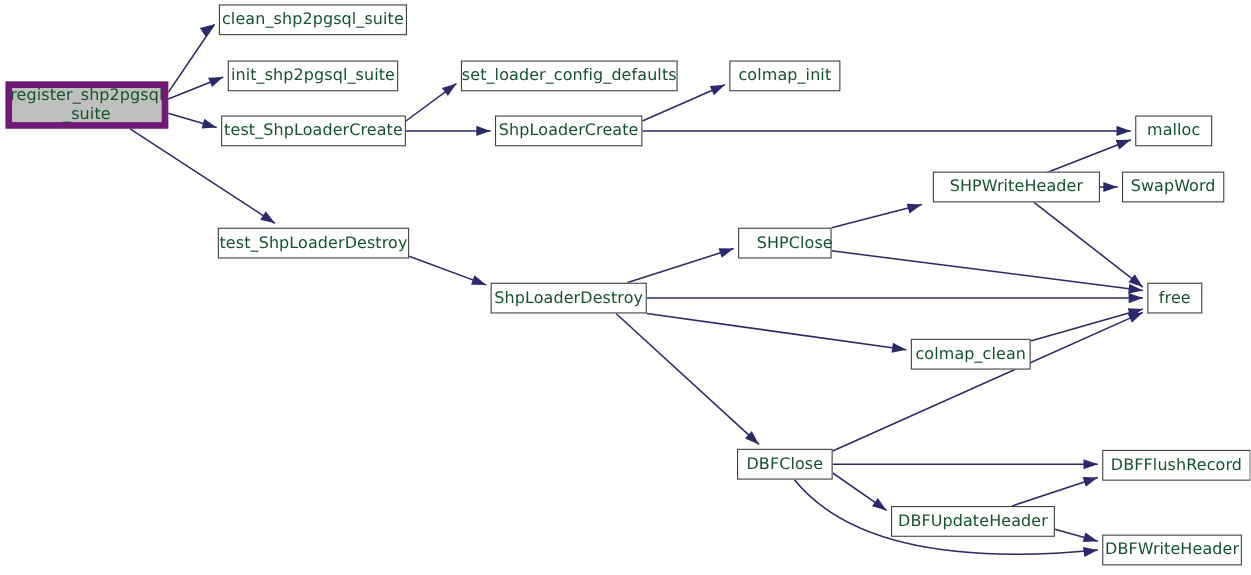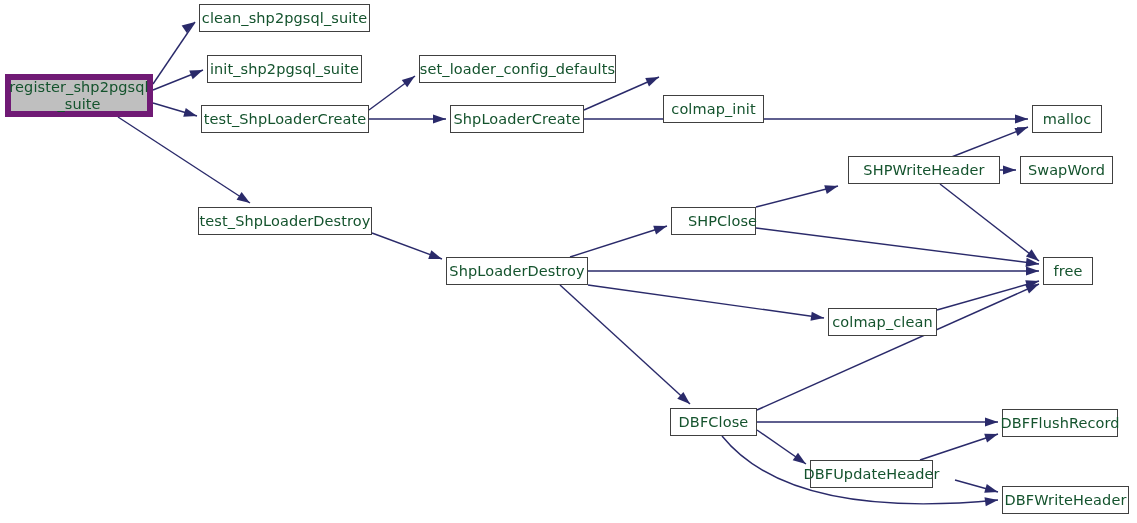--- a/index.html
+++ b/index.html
@@ -97,27 +97,27 @@
       <polygon points="0,0 -13,-4.6 -13,4.6" fill="#2a2a6a" transform="translate(998,434) rotate(-18)"></polygon>
       <path d="M 955,480 L 998,492" fill="none" stroke="#2a2a6a" stroke-width="1.4"></path>
       <polygon points="0,0 -13,-4.6 -13,4.6" fill="#2a2a6a" transform="translate(998,492) rotate(16)"></polygon>
     </svg>
 <div class="node root" style="left: 5px; top: 74px; width: 148px; height: 43px;">register_shp2pgsql
 _suite</div>
     <div class="node" style="left: 199px; top: 4px; width: 171px; height: 28px;">clean_shp2pgsql_suite</div>
     <div class="node" style="left: 207px; top: 55px; width: 155px; height: 28px;">init_shp2pgsql_suite</div>
     <div class="node" style="left: 201px; top: 105px; width: 168px; height: 28px;">test_ShpLoaderCreate</div>
     <div class="node" style="left: 419px; top: 55px; width: 197px; height: 28px;">set_loader_config_defaults</div>
-    <div class="node" style="left: 663px; top: 55px; width: 101px; height: 28px; margin-top: 40px;">colmap_init</div>
+    <div class="node" style="left: 663px; top: 55px; width: 101px; height: 28px;">colmap_init</div>
     <div class="node" style="left: 450px; top: 105px; width: 134px; height: 28px;">ShpLoaderCreate</div>
     <div class="node" style="left: 1032px; top: 105px; width: 70px; height: 28px;">malloc</div>
     <div class="node" style="left: 848px; top: 156px; width: 152px; height: 28px;">SHPWriteHeader</div>
     <div class="node" style="left: 1020px; top: 156px; width: 93px; height: 28px;">SwapWord</div>
     <div class="node" style="left: 198px; top: 207px; width: 174px; height: 28px;">test_ShpLoaderDestroy</div>
     <div class="node" style="left: 671px; top: 207px; width: 85px; height: 28px; padding-left: 18px;">SHPClose</div>
     <div class="node" style="left: 446px; top: 257px; width: 142px; height: 28px;">ShpLoaderDestroy</div>
     <div class="node" style="left: 1043px; top: 257px; width: 50px; height: 28px;">free</div>
     <div class="node" style="left: 828px; top: 308px; width: 109px; height: 28px;">colmap_clean</div>
     <div class="node" style="left: 670px; top: 408px; width: 87px; height: 28px;">DBFClose</div>
-    <div class="node" style="left: 1002px; top: 409px; width: 116px; height: 28px;">DBFFlushRecord</div>
-    <div class="node" style="left: 810px; top: 460px; width: 123px; height: 28px;">DBFUpdateHeader</div>
+    <div class="node" style="left: 1002px; top: 409px; width: 135px; height: 28px;">DBFFlushRecord</div>
+    <div class="node" style="left: 810px; top: 460px; width: 149px; height: 28px;">DBFUpdateHeader</div>
     <div class="node" style="left: 1002px; top: 486px; width: 127px; height: 28px;">DBFWriteHeader</div>
   </div>
 
 </body></html>

